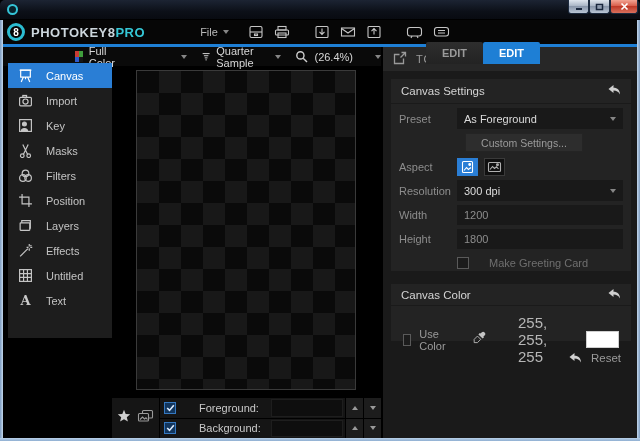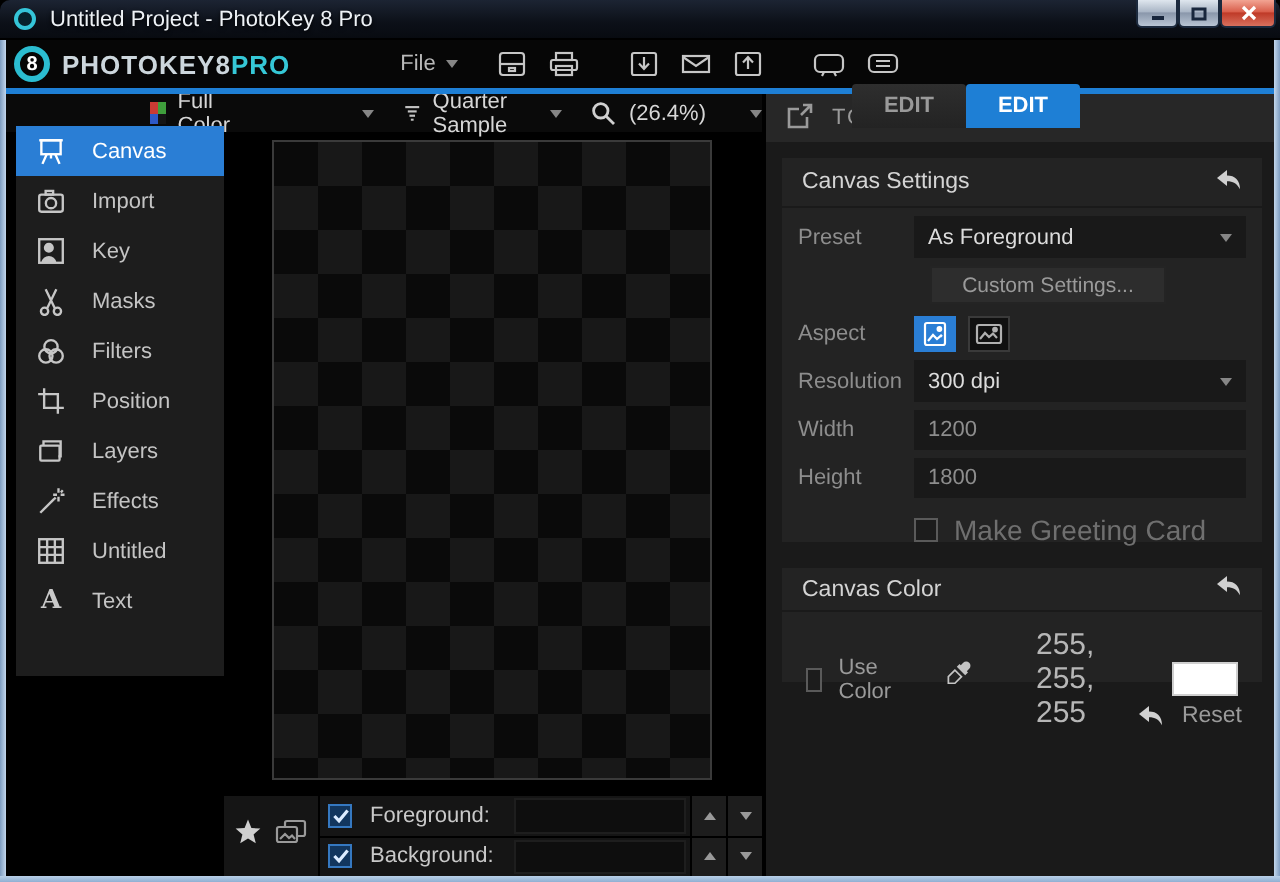--- a/index.html
+++ b/index.html
@@ -76,21 +76,21 @@
 
   
   .layerbar { position:absolute; left:112px; top:397px; width:269px; height:41px; background:#151515;
               border-top:1px solid #000; display:flex; z-index:6; }
   .lb-left { width:48px; display:flex; align-items:center; justify-content:space-evenly; border-right:1px solid #000; }
   .lb-rows { flex:1; display:flex; flex-direction:column; }
   .lb-row { flex:1; display:flex; align-items:center; border-bottom:1px solid #000; }
   .lb-row:last-child { border-bottom:none; }
   .cb-on { width:12px; height:12px; margin-left:4px; background:#12365e; border:1px solid #3578c0;
            display:flex; align-items:center; justify-content:center; }
-  .lb-label { margin-left:9px; width:70px; font-size:11px; color:#c9c9c9; }
+  .lb-label { margin-left:23px; width:70px; font-size:11px; color:#c9c9c9; }
   .lb-slot { flex:1; align-self:stretch; margin:1px 2px; background:#0e0e0e; border:1px solid #1e1e1e; }
   .spin { width:18px; align-self:stretch; background:#1d1d1d; border-left:1px solid #000;
           display:flex; align-items:center; justify-content:center; }
   .tri-up { width:0;height:0;border-left:3.5px solid transparent;border-right:3.5px solid transparent;border-bottom:4px solid #9a9a9a; }
   .tri-dn { width:0;height:0;border-left:3.5px solid transparent;border-right:3.5px solid transparent;border-top:4px solid #9a9a9a; }
 
   
   .panel { position:absolute; left:382px; top:47px; width:255px; height:391px; background:#1a1a1a;
            border-left:1px solid #000; z-index:10; }
   .panel-hd { height:24px; background:#272727; display:flex; align-items:center; gap:9px; padding-left:10px;
@@ -107,37 +107,36 @@
         font-size:11px; color:#dcdcdc; }
   .dd .caret { margin-left:auto; }
   .btn-custom { margin:4px 8px 0 74px; width:118px; height:19px; background:#2d2d2d; border:1px solid #242424;
                 display:flex; align-items:center; justify-content:center; font-size:10.5px; color:#9a9a9a; }
   .aspect-btn { width:21px; height:18px; display:flex; align-items:center; justify-content:center; margin-right:6px; }
   .aspect-btn.on  { background:#2a7ed5; }
   .aspect-btn.off { background:#101010; border:1px solid #3a3a3a; }
   .tinput { flex:1; height:20px; background:#191919; border:none; color:#8d8d8d; font-size:11px;
             padding:0 7px; font-family:"Liberation Sans", sans-serif; }
   .cb-off { width:12px; height:12px; background:#1c1c1c; border:1px solid #5a5a5a; }
-  .greet { margin:8px 8px 0 66px; display:flex; align-items:center; gap:8px; font-size:14px; color:#6f6f6f; }
+  .greet { margin:8px 8px 0 66px; display:flex; align-items:center; gap:20px; font-size:11px; color:#6f6f6f; }
   .colorrow { display:flex; align-items:center; margin:8px 12px 0 12px; }
   .colorrow .uc-label { margin-left:8px; font-size:11px; color:#9a9a9a; }
   .colorrow .dropper { margin-left:22px; }
   .colorrow .rgbtxt { margin-left:32px; font-size:15px; color:#b6b6b6; }
   .swatch { margin-left:10px; width:52px; height:17px; border:1px solid #cfcfcf; }
   .reset { position:absolute; right:16px; top:305px; display:flex; align-items:center; gap:9px;
            font-size:11.5px; color:#9a9a9a; }
 </style>
 </head>
 <body>
 
 <div class="window">
 
   <div class="titlebar">
     <span class="app-ring"></span>
-    <span class="title-text">Untitled Project - PhotoKey 8 Pro</span>
     <div class="win-btns">
       <div class="wbtn">
         <svg width="8" height="8" viewBox="0 0 8 8">
             <rect x="1" y="5" width="6" height="2" fill="#18263c"></rect>
           </svg>
       </div>
       <div class="wbtn">
         <svg width="9" height="8" viewBox="0 0 9 8">
             <rect x="1.5" y="1.5" width="6" height="5" fill="none" stroke="#18263c" stroke-width="1.5"></rect>
           </svg>

